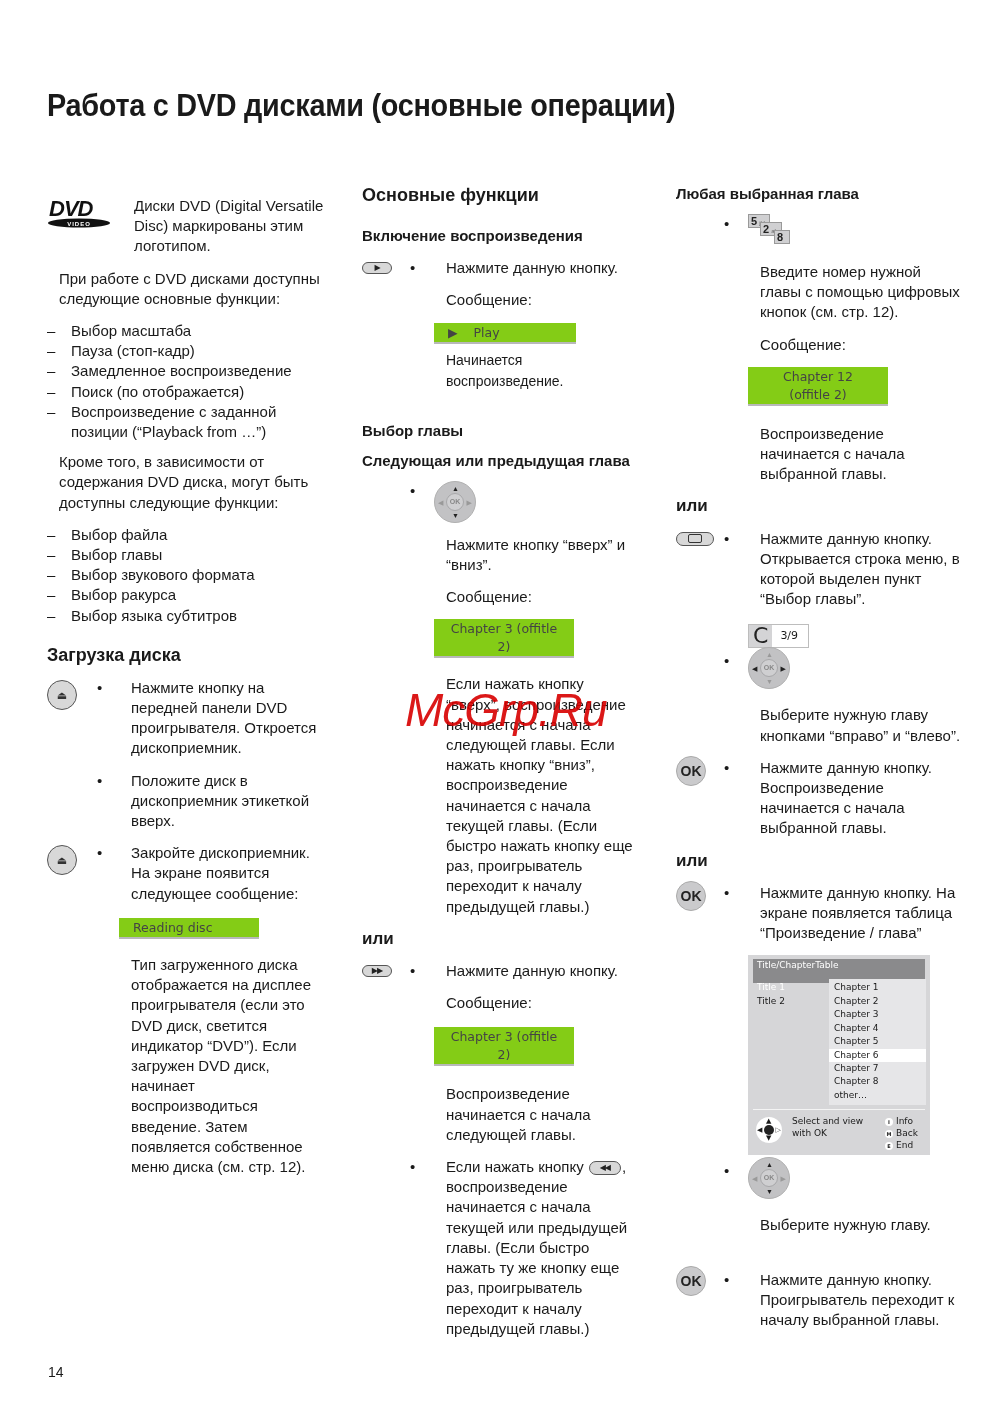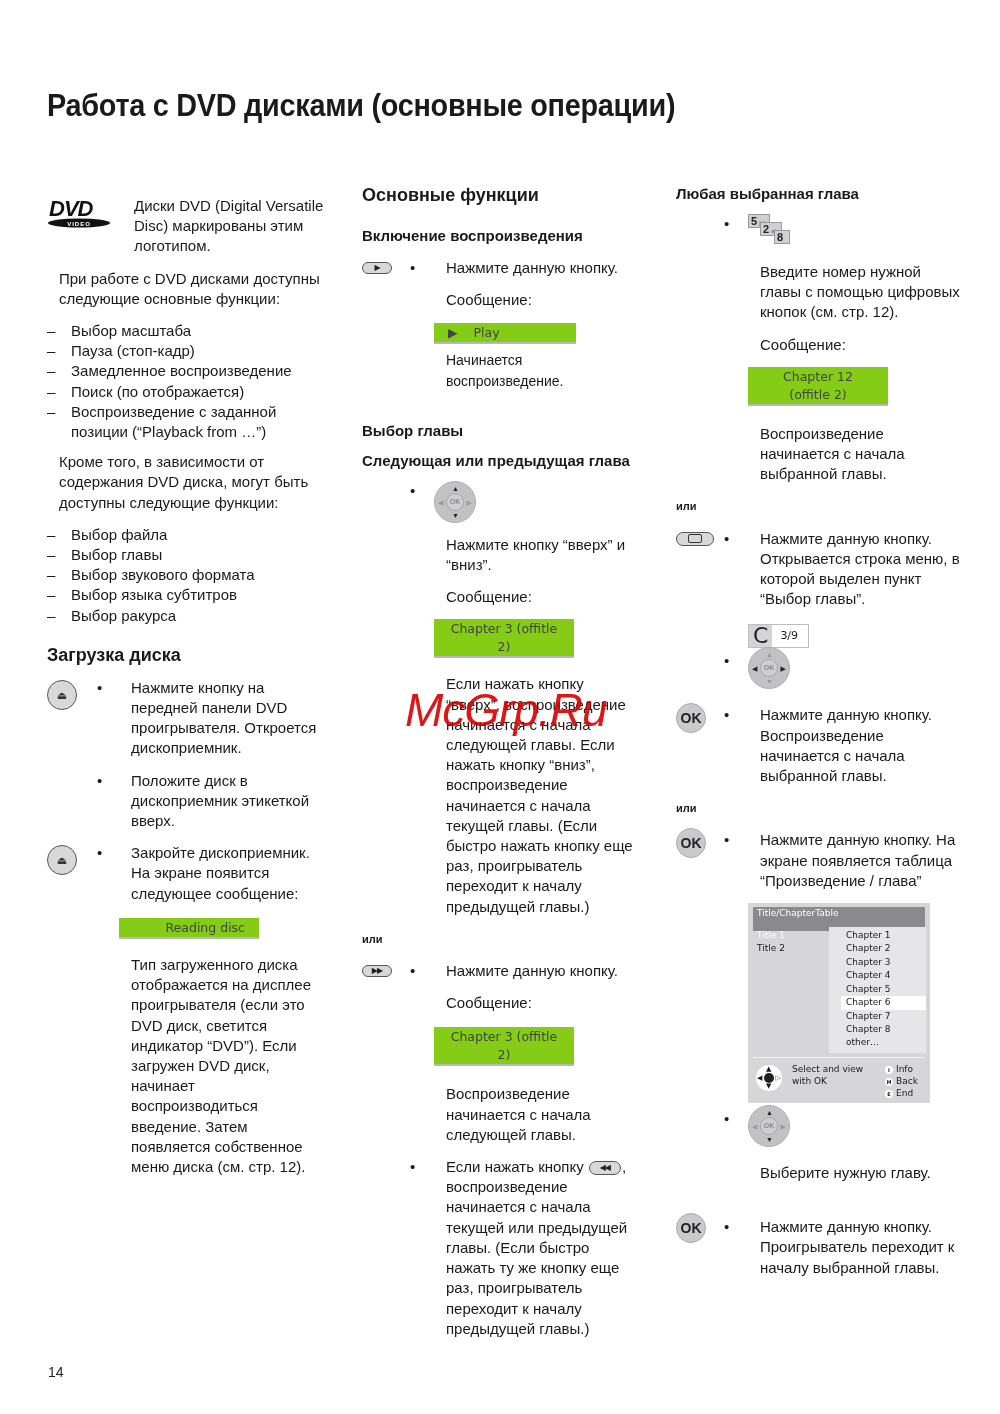--- a/index.html
+++ b/index.html
@@ -16,42 +16,42 @@
   }
   .col { position: absolute; font-size: 15px; line-height: 20.2px; }
   .col1 { left: 47px; top: 184px; width: 290px; }
   .col2 { left: 362px; top: 184px; width: 290px; }
   .col3 { left: 676px; top: 184px; width: 300px; }
 
   .row { position: relative; }
   p { margin: 12px; }
   .h2 { font-size: 18px; font-weight: bold; line-height: 22px; }
   .h3 { font-size: 15px; font-weight: bold; line-height: 20px; }
-  .or { font-size: 11px; font-weight: bold; }
+  .or { font-size: 17px; font-weight: bold; }
 
   .dash-list { list-style: none; margin: 0; padding: 0; }
   .dash-list li { position: relative; padding-left: 24px; }
   .dash-list li::before { content: "–"; position: absolute; left: 0; }
 
   .step { position: relative; padding-left: 72px; }
   .step .bullet { position: absolute; left: 50px; top: 0; }
   .col1 .step { padding-left: 72px; }
   .col1 .step .bullet { left: 50px; }
   .col2 .step, .col3 .step { padding-left: 72px; }
   .col2 .step .bullet, .col3 .step .bullet { left: 48px; }
 
   .icon-abs { position: absolute; left: 0; }
 
   .msgbox {
     display: inline-block; background: #84cc16; border-bottom: 2px solid #b8b8ba;
     font-size: 12.5px; color: #444; line-height: 18px; padding: 1px 14px 0 14px;
     font-family: "DejaVu Sans", sans-serif; margin: 2px 0 4px 0;
   }
   .msg-play { width: 114px; padding-left: 14px; }
-  .msg-read { width: 112px; text-align: right; }
+  .msg-read { width: 112px; text-align: left; }
   .msg-ch3 { width: 112px; text-align: center; }
   .msg-ch12 { width: 112px; text-align: center; }
 
   
   .eject-btn {
     width: 30px; height: 30px; border-radius: 50%;
     border: 1.5px solid #555; background: #d8d8d8;
     display: flex; align-items: center; justify-content: center;
     font-size: 11px; color: #333; box-sizing: border-box;
   }
@@ -108,21 +108,21 @@
   .chap-ind .v { background: #fff; font-size: 11px; line-height: 22px; padding: 0 10px 0 8px; font-family: "DejaVu Sans", sans-serif; }
 
   
   .tct {
     width: 182px; height: 200px; background: #d6d6d8; margin: 4px 0 0 0;
     position: relative; font-family: "DejaVu Sans", sans-serif; font-size: 9px;
   }
   .tct .hdr { position: absolute; left: 5px; top: 4px; width: 172px; height: 24px; background: #8a8a8c; color: #fff; line-height: 13px; padding-left: 4px; box-sizing: border-box; }
   .tct .titles { position: absolute; left: 9px; top: 26px; line-height: 13.4px; }
   .tct .titles .sel { color: #fff; }
-  .tct .chapters { position: absolute; left: 81px; top: 24px; width: 97px; height: 126px; background: #e6e6e8; padding-top: 2px; box-sizing: border-box; padding-left: 12px; }
+  .tct .chapters { position: absolute; left: 81px; top: 24px; width: 97px; height: 126px; background: #e6e6e8; padding-top: 2px; box-sizing: border-box; }
   .tct .chapters div { line-height: 13.4px; padding-left: 5px; }
   .tct .chapters .hl { background: #ffffff; }
   .tct .sep { position: absolute; left: 5px; top: 154px; width: 172px; height: 1px; background: #f4f4f4; }
   .tct .foot-nav { position: absolute; left: 8px; top: 162px; width: 26px; height: 26px; border-radius: 50%; background: #fff; }
   .tct .foot-nav span { position: absolute; font-size: 7px; line-height: 7px; }
   .tct .foot-text { position: absolute; left: 44px; top: 160px; line-height: 12px; }
   .tct .foot-keys { position: absolute; left: 137px; top: 160px; line-height: 12px; }
   .tct .kdot { display: inline-block; width: 8px; height: 8px; border-radius: 50%; background: #fff; font-size: 5px; line-height: 8px; text-align: center; vertical-align: middle; margin-right: 3px; font-weight: bold; }
 
   .watermark {
@@ -152,22 +152,22 @@
     <li>Пауза (стоп-кадр)</li>
     <li>Замедленное воспроизведение</li>
     <li>Поиск (по отображается)</li>
     <li>Воспроизведение с заданной позиции (“Playback from …”)</li>
   </ul>
   <p style="margin-top:10px;">Кроме того, в зависимости от содержания DVD диска, могут быть доступны следующие функции:</p>
   <ul class="dash-list">
     <li>Выбор файла</li>
     <li>Выбор главы</li>
     <li>Выбор звукового формата</li>
+    <li>Выбор ракурса</li>
     <li>Выбор языка субтитров</li>
-    <li>Выбор ракурса</li>
   </ul>
   <div class="h2" style="margin-top:18px;">Загрузка диска</div>
 
   <div class="step" style="margin-top:10px;">
     <div class="icon-abs eject-btn" style="top:2px;">
         <span>⏏</span>
       </div>
     <span class="bullet">•</span>
     <p>Нажмите кнопку на передней панели DVD проигрывателя. Откроется дископриемник.</p>
   </div>
@@ -274,20 +274,21 @@
 
   <div class="step">
     <div class="icon-abs nav-pad" style="top:-4px;">
       <span class="ar up dim">▲</span>
         <span class="ar down dim">▼</span>
       <span class="ar left dark">◀</span>
         <span class="ar right dark">▶</span>
       <div class="ok">OK</div>
     </div>
     <span class="bullet">•</span>
+    <p>Выберите нужную главу кнопками “вправо” и “влево”.</p>
   </div>
 
   <div class="step" style="margin-top:10px;">
     <div class="icon-abs ok-btn" style="top:-2px;">OK</div>
     <span class="bullet">•</span>
     <p>Нажмите данную кнопку. Воспроизведение начинается с начала выбранной главы.</p>
   </div>
 
   <div class="or" style="margin-top:2px;">или</div>
 

